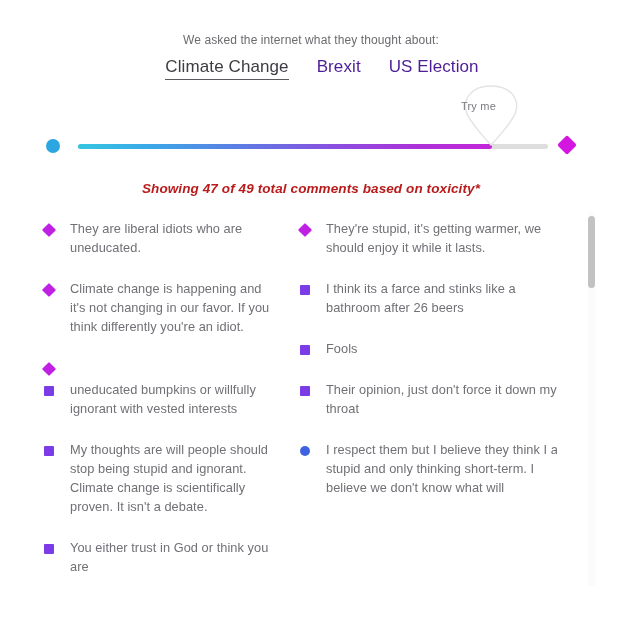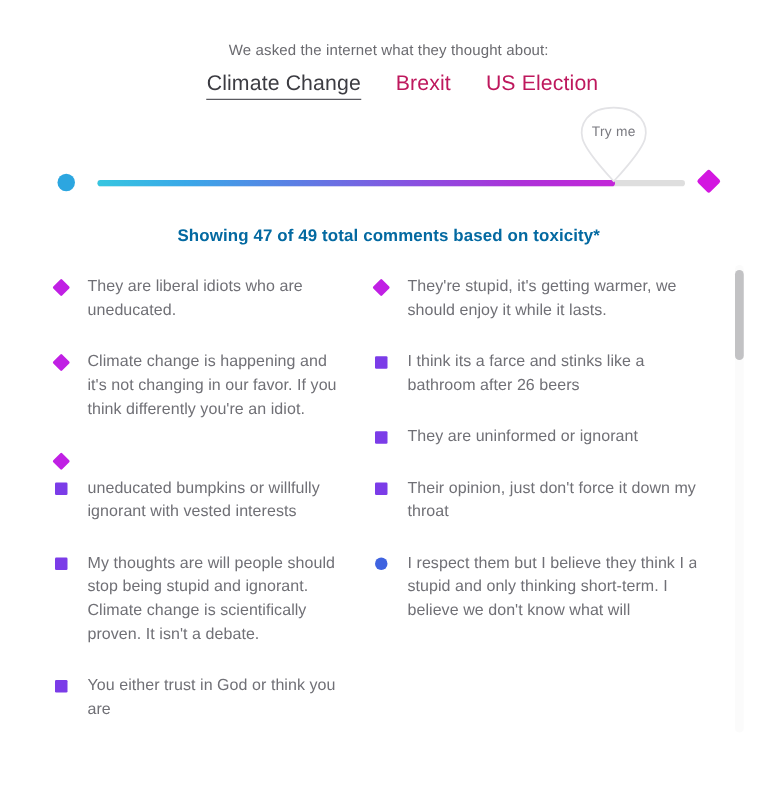--- a/index.html
+++ b/index.html
@@ -51,21 +51,21 @@
     letter-spacing: 0.1px;
     cursor: pointer;
     white-space: nowrap;
   }
   .tab.active {
     color: #3c3c42;
     border-bottom: 1px solid #5a5a60;
     padding-bottom: 2px;
   }
   .tab.inactive {
-    color: #be185d;
+    color: #4c1d95;
   }
 
   
   .slider-zone {
     position: absolute;
     top: 78px;
     left: 0;
     width: 622px;
     height: 90px;
   }
@@ -129,38 +129,38 @@
   .tooltip-pin svg {
     display: block;
     width: 60px;
     height: 68px;
   }
   .tooltip-label {
     position: absolute;
     top: 22px;
     left: 0;
     width: 60px;
-    text-align: center;
     font-size: 11px;
     color: #7a7a80;
     letter-spacing: 0.2px;
     pointer-events: none;
   }
 
   
   .status-line {
     position: absolute;
     top: 181px;
     left: 0;
     width: 622px;
     text-align: center;
     font-size: 13.5px;
     font-weight: bold;
-    color: #0369a1;
+    color: #b91c1c;
     letter-spacing: 0.1px;
+    font-style: italic;
   }
 
   
   .comments-area {
     position: absolute;
     top: 219px;
     left: 0;
     width: 557px;
     height: 420px;
     overflow: hidden;
@@ -305,21 +305,21 @@
         <div class="comment">
           <span class="bullet diamond"></span>
           <span class="text">They're stupid, it's getting warmer, we should enjoy it while it lasts.</span>
         </div>
         <div class="comment">
           <span class="bullet square"></span>
           <span class="text">I think its a farce and stinks like a bathroom after 26 beers</span>
         </div>
         <div class="comment">
           <span class="bullet square"></span>
-          <span class="text">They are uninformed or ignorant</span>
+          <span class="text">Fools</span>
         </div>
         <div class="comment">
           <span class="bullet square"></span>
           <span class="text">Their opinion, just don't force it down my throat</span>
         </div>
         <div class="comment">
           <span class="bullet circle"></span>
           <span class="text">I respect them but I believe they think I am stupid and only thinking short-term. I believe we don't know what will</span>
         </div>
       </div>

